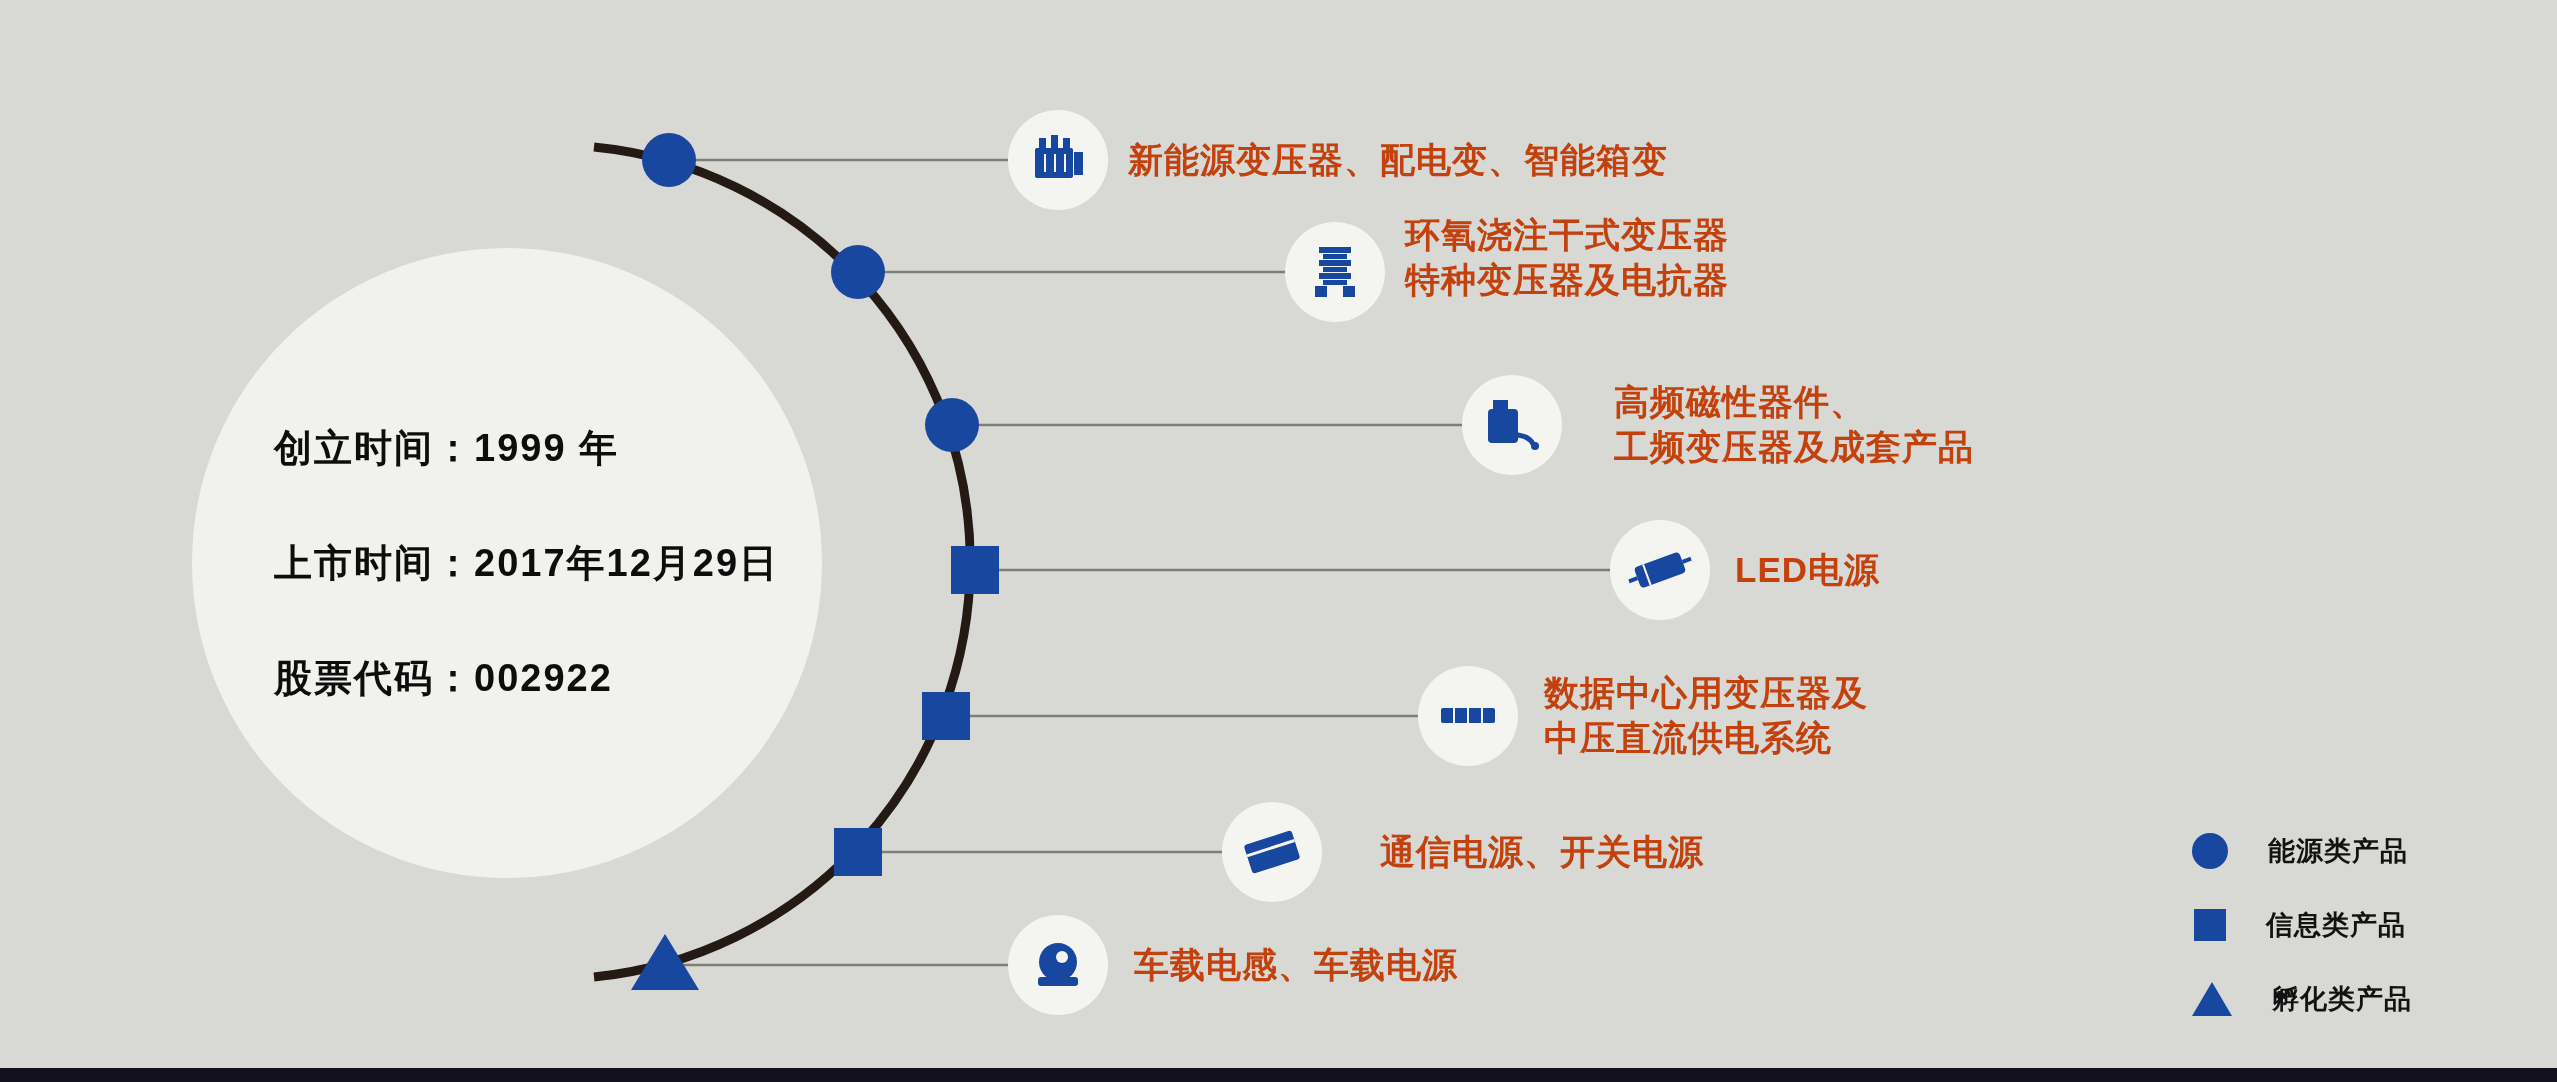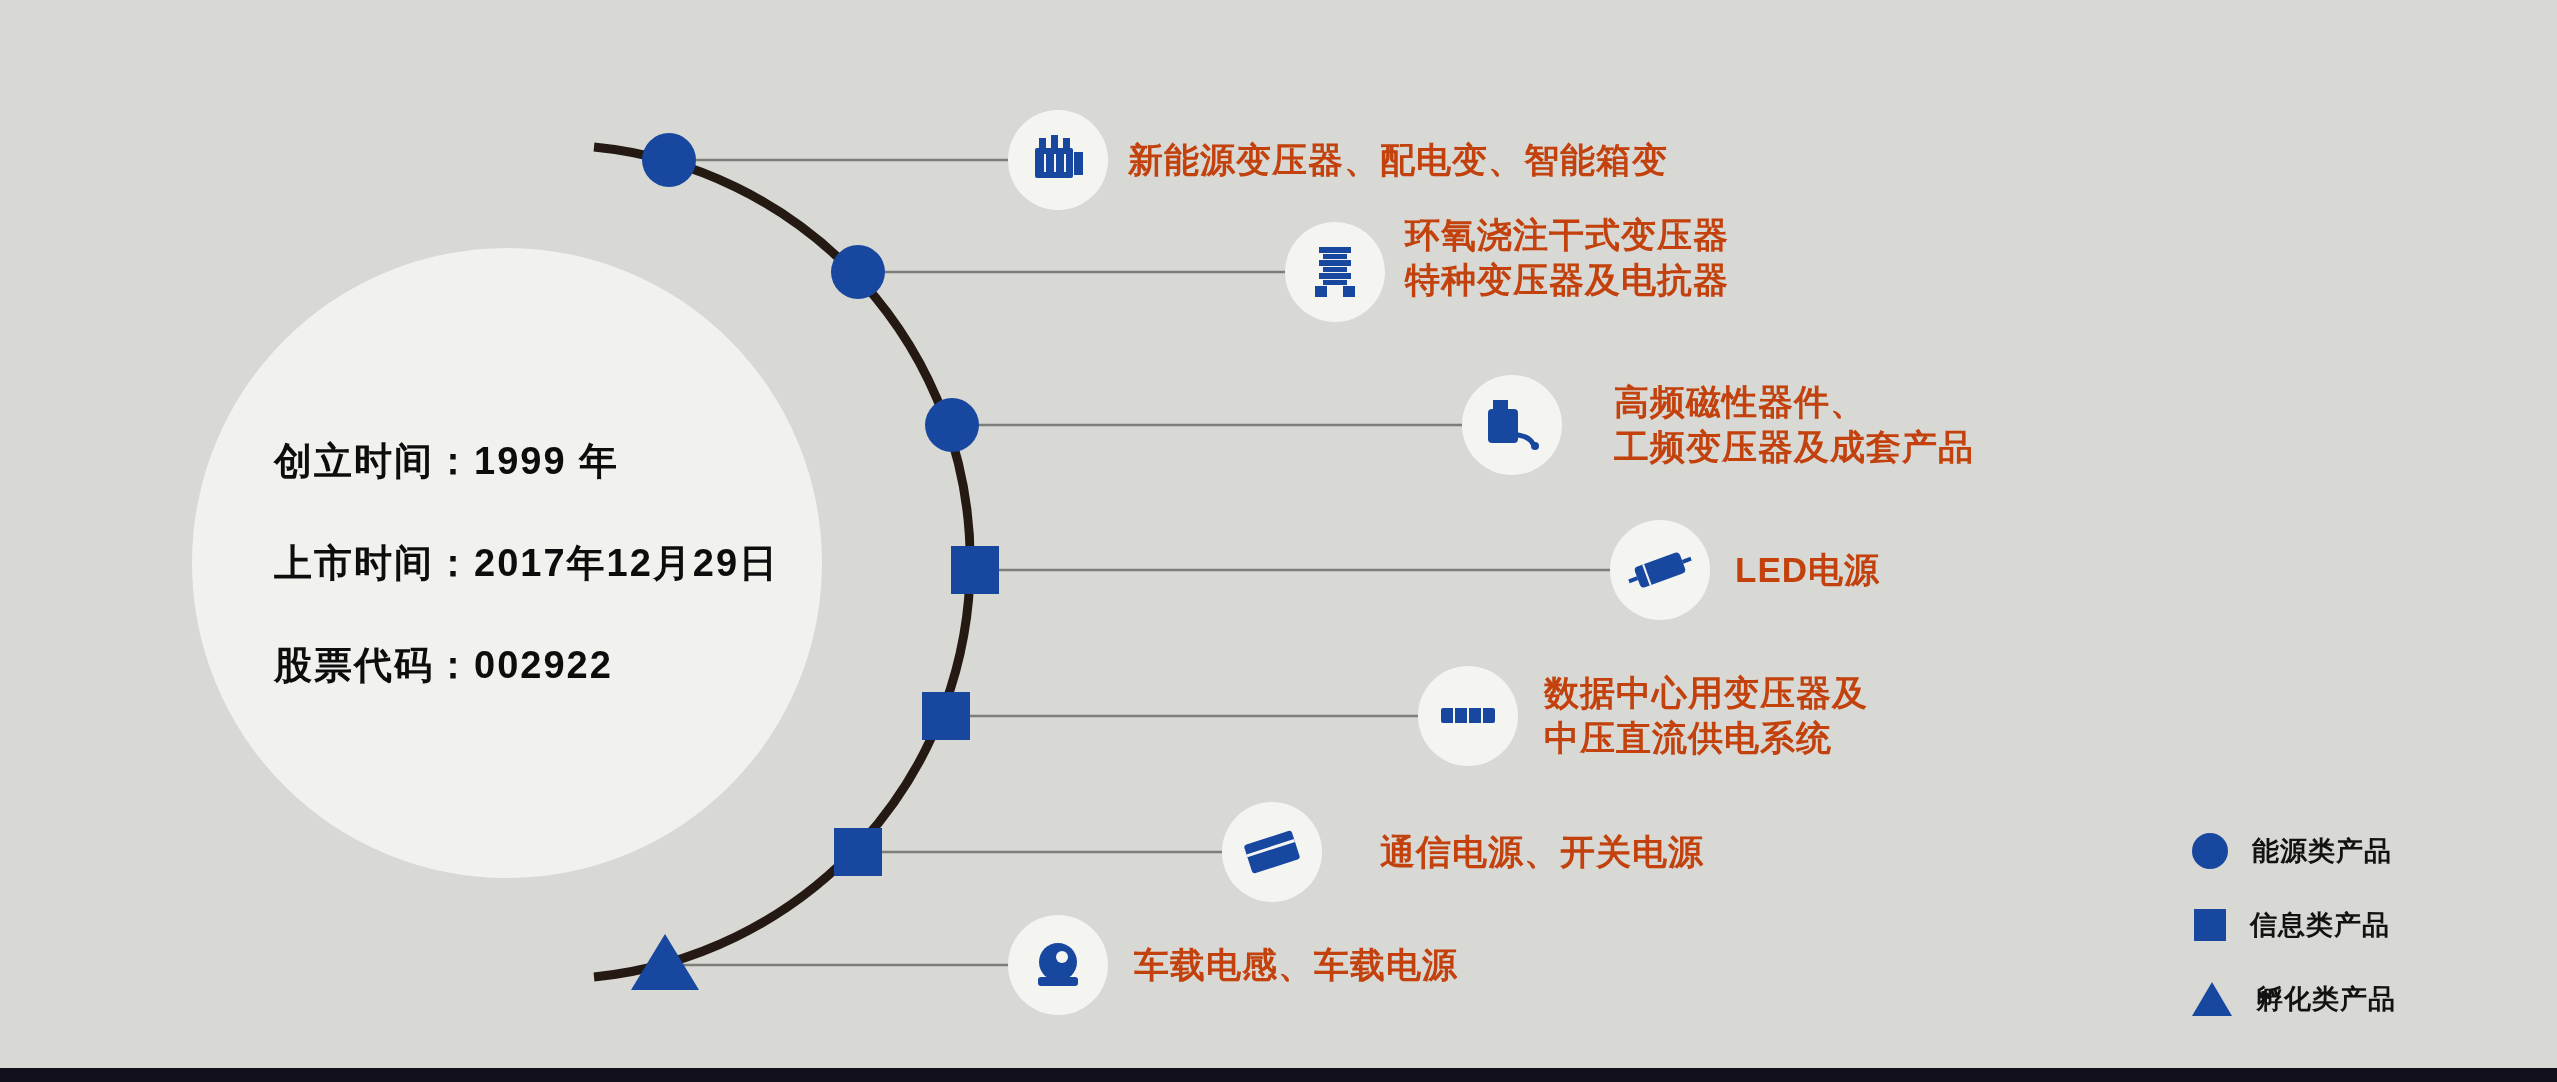--- a/index.html
+++ b/index.html
@@ -23,21 +23,21 @@
     position: absolute;
     left: 192px;
     top: 248px;
     width: 630px;
     height: 630px;
     border-radius: 50%;
     background: #f1f1ee;
     display: flex;
     flex-direction: column;
     justify-content: center;
-    gap: 51px;
+    gap: 64px;
     padding-left: 82px;
   }
   .info-line {
     font-size: 38px;
     font-weight: 700;
     color: #0d0d0d;
     letter-spacing: 2px;
     white-space: nowrap;
   }
   .item-label {
@@ -54,21 +54,21 @@
     position: absolute;
     left: 2192px;
     top: 832px;
     display: flex;
     flex-direction: column;
     gap: 36px;
   }
   .legend-row {
     display: flex;
     align-items: center;
-    gap: 24px;
+    gap: 40px;
     height: 38px;
   }
   .legend-shape { display: inline-block; flex: none; }
   .legend-shape.circle {
     width: 36px; height: 36px; border-radius: 50%;
     background: var(--blue, #17479e);
   }
   .legend-shape.square {
     width: 32px; height: 32px; margin-left: 2px;
     background: var(--blue, #17479e);

